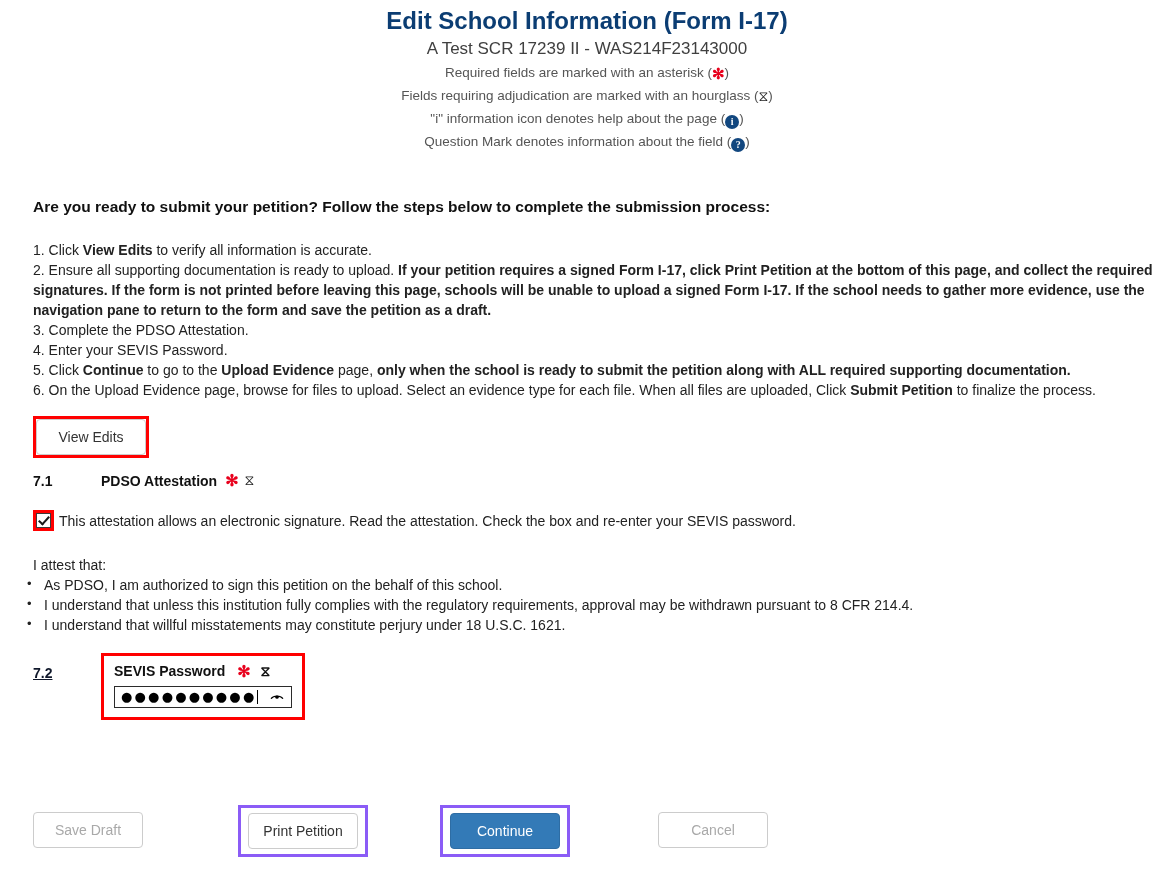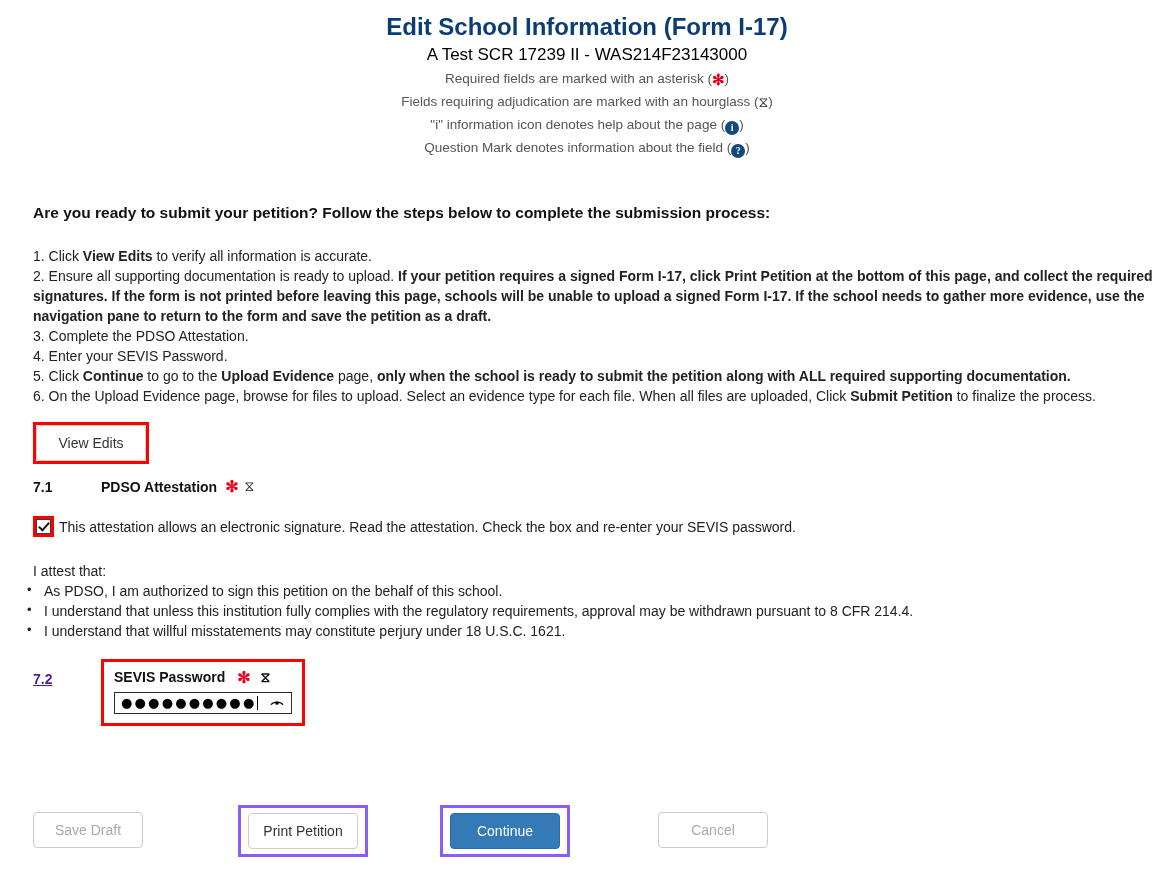--- a/index.html
+++ b/index.html
@@ -11,32 +11,32 @@
     width: 1174px;
     height: 870px;
     font-family: "Liberation Sans", sans-serif;
     color: #222222;
     font-size: 14px;
     position: relative;
     overflow: hidden;
   }
 
   
-  .header { text-align: center; padding-top: 12px; }
+  .header { text-align: center; padding-top: 6px; }
   .page-title {
     font-size: 24px;
     font-weight: bold;
     color: #0b3d73;
     letter-spacing: 0px;
     margin: 0;
     line-height: 30px;
   }
   .school-line {
     font-size: 17px;
-    color: #000000;
+    color: #404040;
     line-height: 24px;
     margin-top: 1px;
   }
   .legend-line {
     font-size: 13.5px;
     color: #555555;
     line-height: 23px;
   }
   .ast {
     color: #e8001c;
@@ -207,21 +207,21 @@
   
   .pw-outer {
     margin-top: 18px;
     display: flex;
     align-items: flex-start;
   }
   .pw-num {
     width: 68px;
     font-size: 14px;
     font-weight: bold;
-    color: #4c1d95;
+    color: #0f172a;
     padding-top: 12px;
     flex: none;
     text-decoration: underline;
   }
   .pw-redbox {
     border: 3px solid #ff0000;
     padding: 6px 10px 9px 10px;
   }
   .pw-label {
     font-size: 14px;

